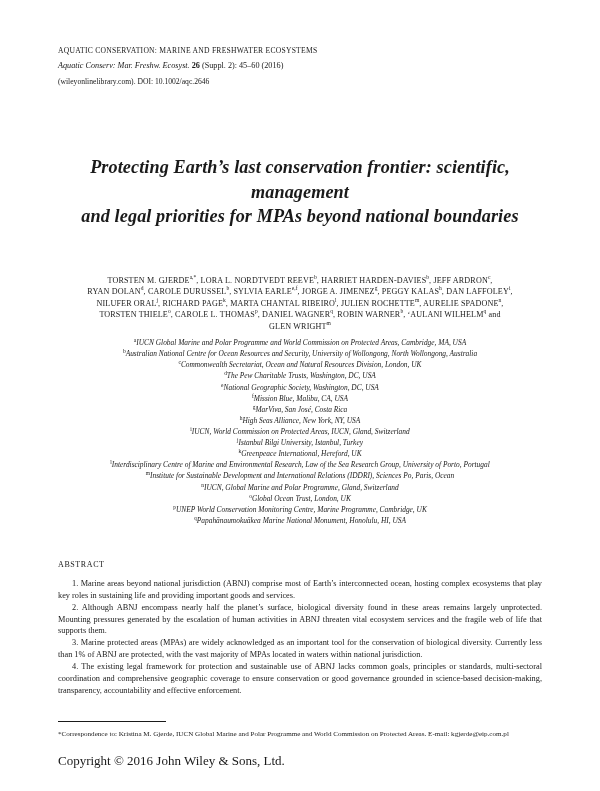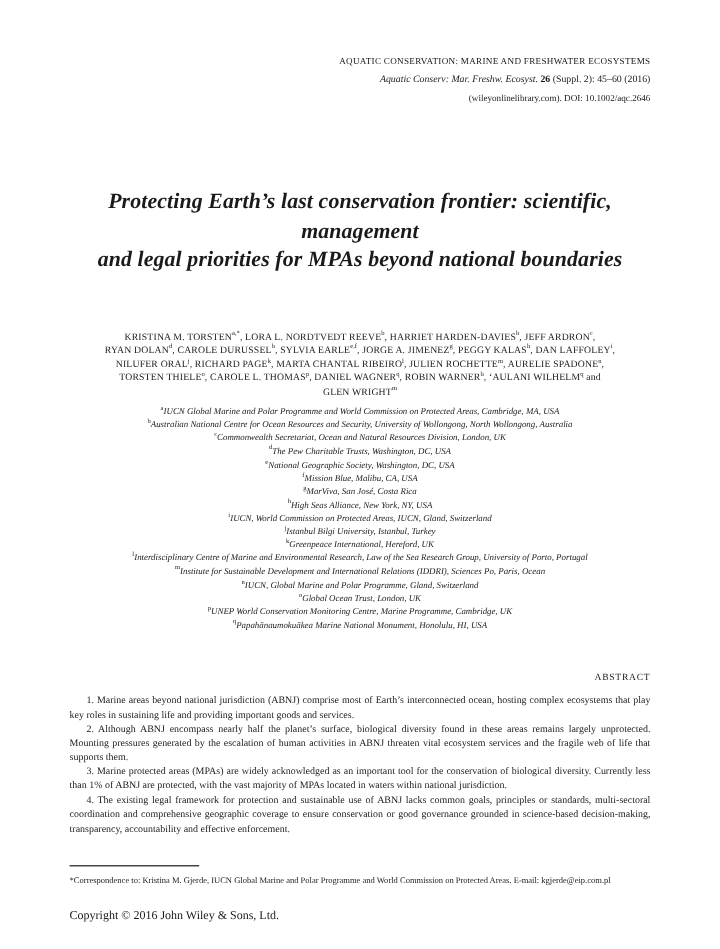--- a/index.html
+++ b/index.html
@@ -18,21 +18,21 @@
   .page {
     width: 600px;
     height: 791px;
     box-sizing: border-box;
     padding: 46px 58px 24px 58px;
     position: relative;
   }
 
   
   .journal-header {
-    text-align: right;
+    text-align: left;
   }
   .journal-name {
     font-size: 7.6px;
     letter-spacing: 0.25px;
     margin-bottom: 6px;
   }
   .journal-citation {
     font-size: 8.2px;
     font-style: italic;
     margin-bottom: 7px;
@@ -95,21 +95,21 @@
   }
   .affil-line sup {
     font-size: 74%;
     vertical-align: super;
     line-height: 0;
     font-style: normal;
   }
 
   
   .abstract-heading {
-    text-align: right;
+    text-align: left;
     font-size: 8px;
     letter-spacing: 0.6px;
     margin-top: 34px;
     margin-bottom: 9px;
   }
   .abstract-body {
     font-size: 8.3px;
     line-height: 1.43;
     text-align: justify;
   }
@@ -133,21 +133,21 @@
   }
   .footnote-text {
     font-size: 7.1px;
     line-height: 1.45;
     text-align: justify;
   }
   .copyright {
     position: absolute;
     left: 58px;
     bottom: 22px;
-    font-size: 10px;
+    font-size: 13px;
   }
 </style>
 </head>
 <body>
 
 <div class="page">
 
   <div class="journal-header">
     <div class="journal-name">AQUATIC CONSERVATION: MARINE AND FRESHWATER ECOSYSTEMS</div>
     <div class="journal-citation"><span>Aquatic Conserv: Mar. Freshw. Ecosyst.</span> <span class="vol">26</span> <span class="roman">(Suppl. 2): 45–60 (2016)</span></div>
@@ -157,21 +157,21 @@
   </div>
 
   <div class="title-block">
     <h1 class="paper-title">
       <span>Protecting Earth’s last conservation frontier: scientific, management</span><br>
       <span>and legal priorities for MPAs beyond national boundaries</span>
     </h1>
   </div>
 
   <div class="authors-block" id="authors-container">
-      <div class="author-line"><span>KRISTINA M. TORSTEN</span><sup>a,*</sup><span>, LORA L. NORDTVEDT REEVE</span><sup>b</sup><span>, HARRIET HARDEN-DAVIES</span><sup>b</sup><span>, JEFF ARDRON</span><sup>c</sup><span>,</span></div>
+      <div class="author-line"><span>TORSTEN M. GJERDE</span><sup>a,*</sup><span>, LORA L. NORDTVEDT REEVE</span><sup>b</sup><span>, HARRIET HARDEN-DAVIES</span><sup>b</sup><span>, JEFF ARDRON</span><sup>c</sup><span>,</span></div>
       <div class="author-line"><span>RYAN DOLAN</span><sup>d</sup><span>, CAROLE DURUSSEL</span><sup>b</sup><span>, SYLVIA EARLE</span><sup>e,f</sup><span>, JORGE A. JIMENEZ</span><sup>g</sup><span>, PEGGY KALAS</span><sup>h</sup><span>, DAN LAFFOLEY</span><sup>i</sup><span>,</span></div>
       <div class="author-line"><span>NILUFER ORAL</span><sup>j</sup><span>, RICHARD PAGE</span><sup>k</sup><span>, MARTA CHANTAL RIBEIRO</span><sup>l</sup><span>, JULIEN ROCHETTE</span><sup>m</sup><span>, AURELIE SPADONE</span><sup>n</sup><span>,</span></div>
       <div class="author-line"><span>TORSTEN THIELE</span><sup>o</sup><span>, CAROLE L. THOMAS</span><sup>p</sup><span>, DANIEL WAGNER</span><sup>q</sup><span>, ROBIN WARNER</span><sup>b</sup><span>, ʻAULANI WILHELM</span><sup>q</sup><span> and</span></div>
       <div class="author-line"><span>GLEN WRIGHT</span><sup>m</sup></div>
     </div>
 
   <div class="affiliations" id="affiliations-container">
       <div class="affil-line"><sup>a</sup><span>IUCN Global Marine and Polar Programme and World Commission on Protected Areas, Cambridge, MA, USA</span></div>
       <div class="affil-line"><sup>b</sup><span>Australian National Centre for Ocean Resources and Security, University of Wollongong, North Wollongong, Australia</span></div>
       <div class="affil-line"><sup>c</sup><span>Commonwealth Secretariat, Ocean and Natural Resources Division, London, UK</span></div>

